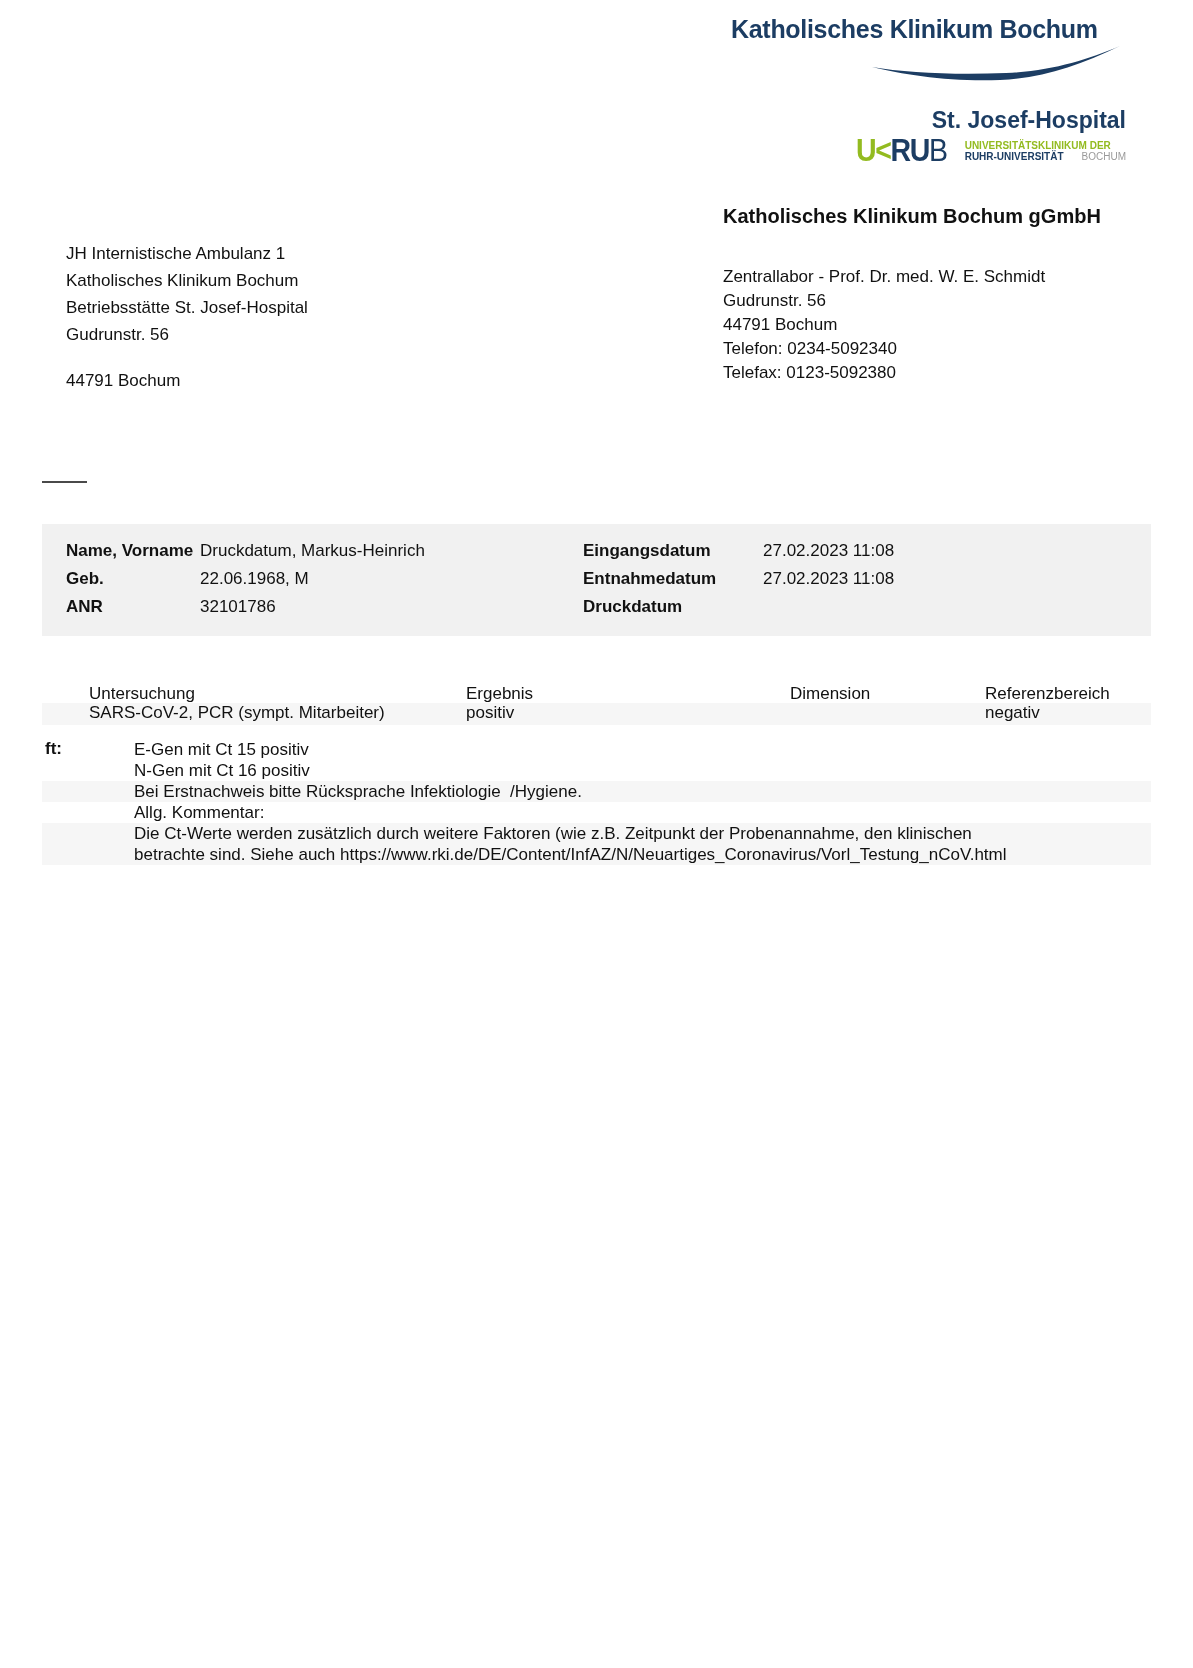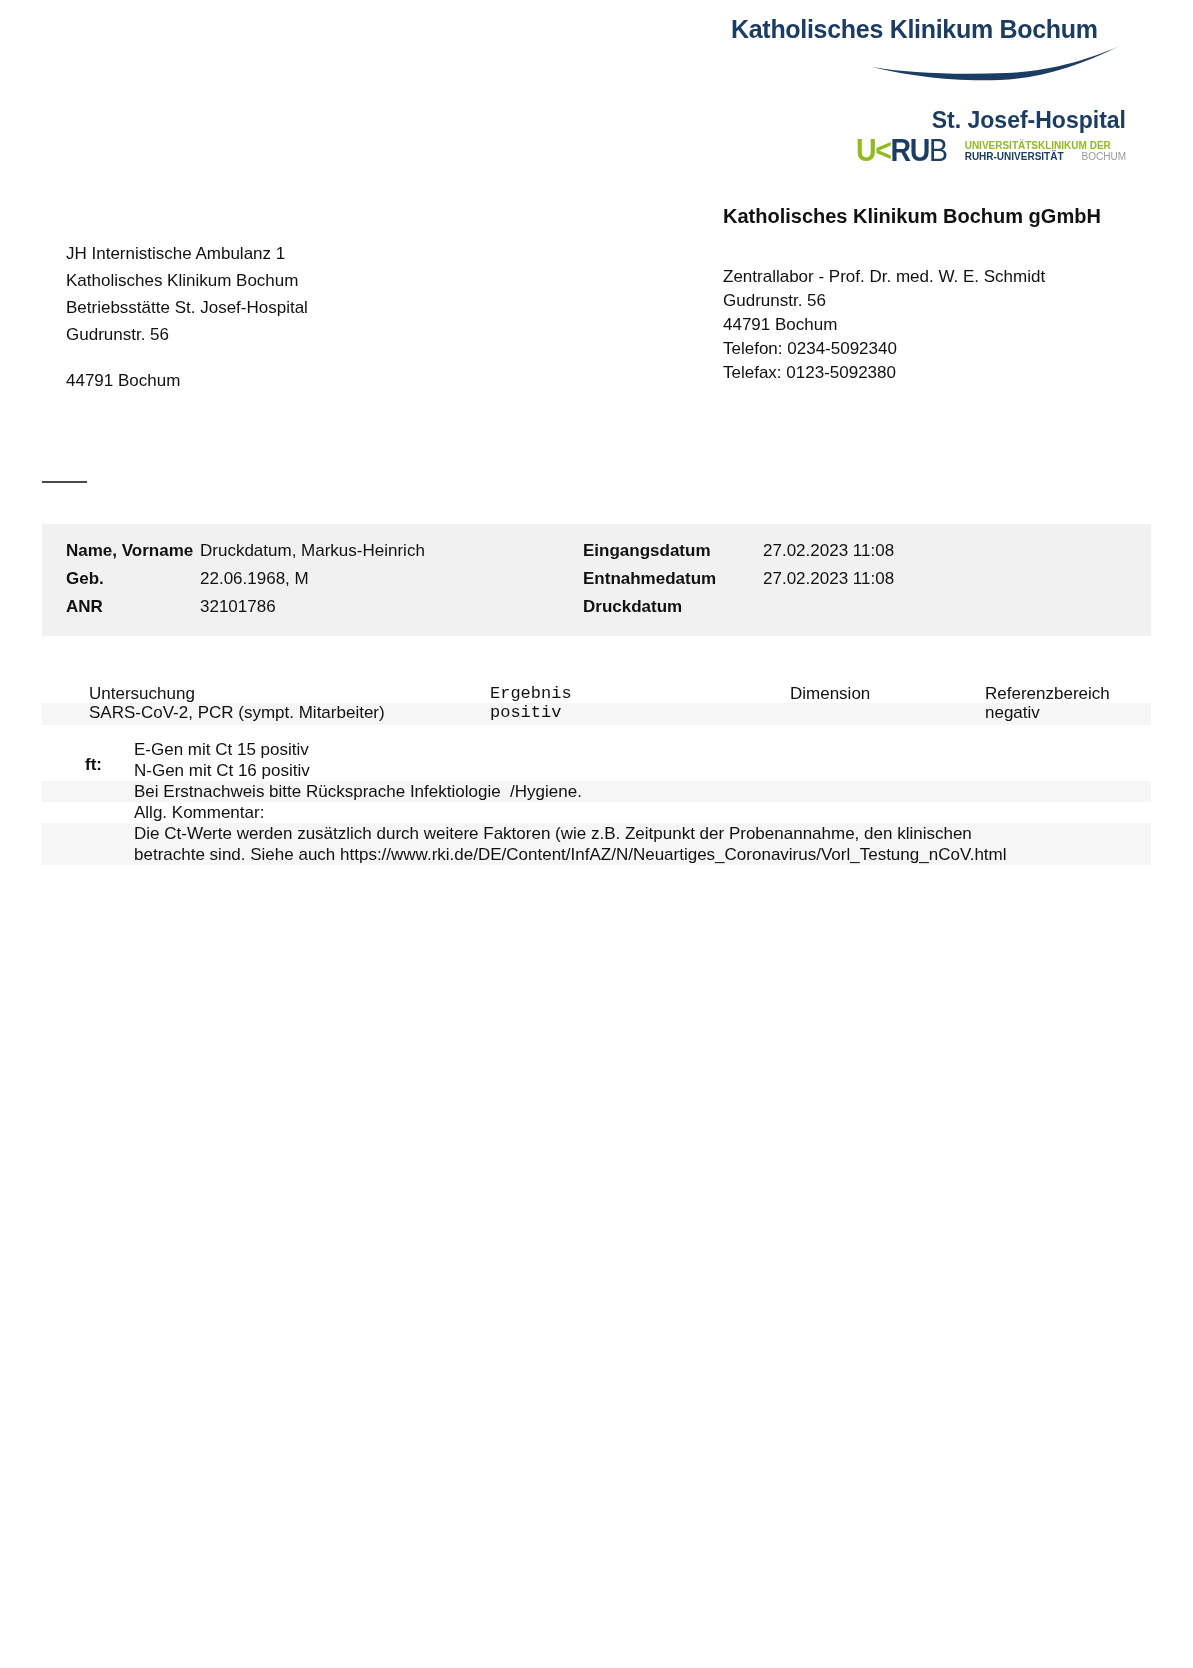--- a/index.html
+++ b/index.html
@@ -58,24 +58,24 @@
   .p-row{position:relative;height:28px;}
   .p-row span{position:absolute;top:0;white-space:nowrap;}
   .p-label{font-weight:700;}
   .p-l1{left:24px;} .p-v1{left:158px;} .p-l2{left:541px;} .p-v2{left:721px;}
   
   .results{position:absolute;left:42px;top:684px;width:1109px;font-size:17px;}
   .r-head{position:relative;height:19px;}
   .r-row{position:relative;height:22px;}
   .r-row.striped{background:var(--stripe,#f6f6f6);}
   .results span{position:absolute;top:0;white-space:nowrap;line-height:20px;}
-  .c1{left:3px;margin-left:44px;} .c2{left:448px;font-family:Liberation Mono, monospace;} .c3{left:748px;} .c4{left:943px;}
+  .c1{left:3px;margin-left:44px;} .c2{left:424px;} .c3{left:748px;} .c4{left:943px;}
   
   .footnote{position:absolute;left:42px;top:739px;width:1109px;font-size:17px;}
-  .ft-label{position:absolute;left:3px;top:16px;font-weight:700;margin-left:40px;}
+  .ft-label{position:absolute;left:3px;top:0;font-weight:700;}
   .f-line{
     height:21px;line-height:21px;
     padding-left:92px;box-sizing:border-box;
     white-space:pre;overflow:visible;
   }
   .f-line.striped{background:var(--stripe,#f6f6f6);}
 </style>
 </head>
 <body>
 

